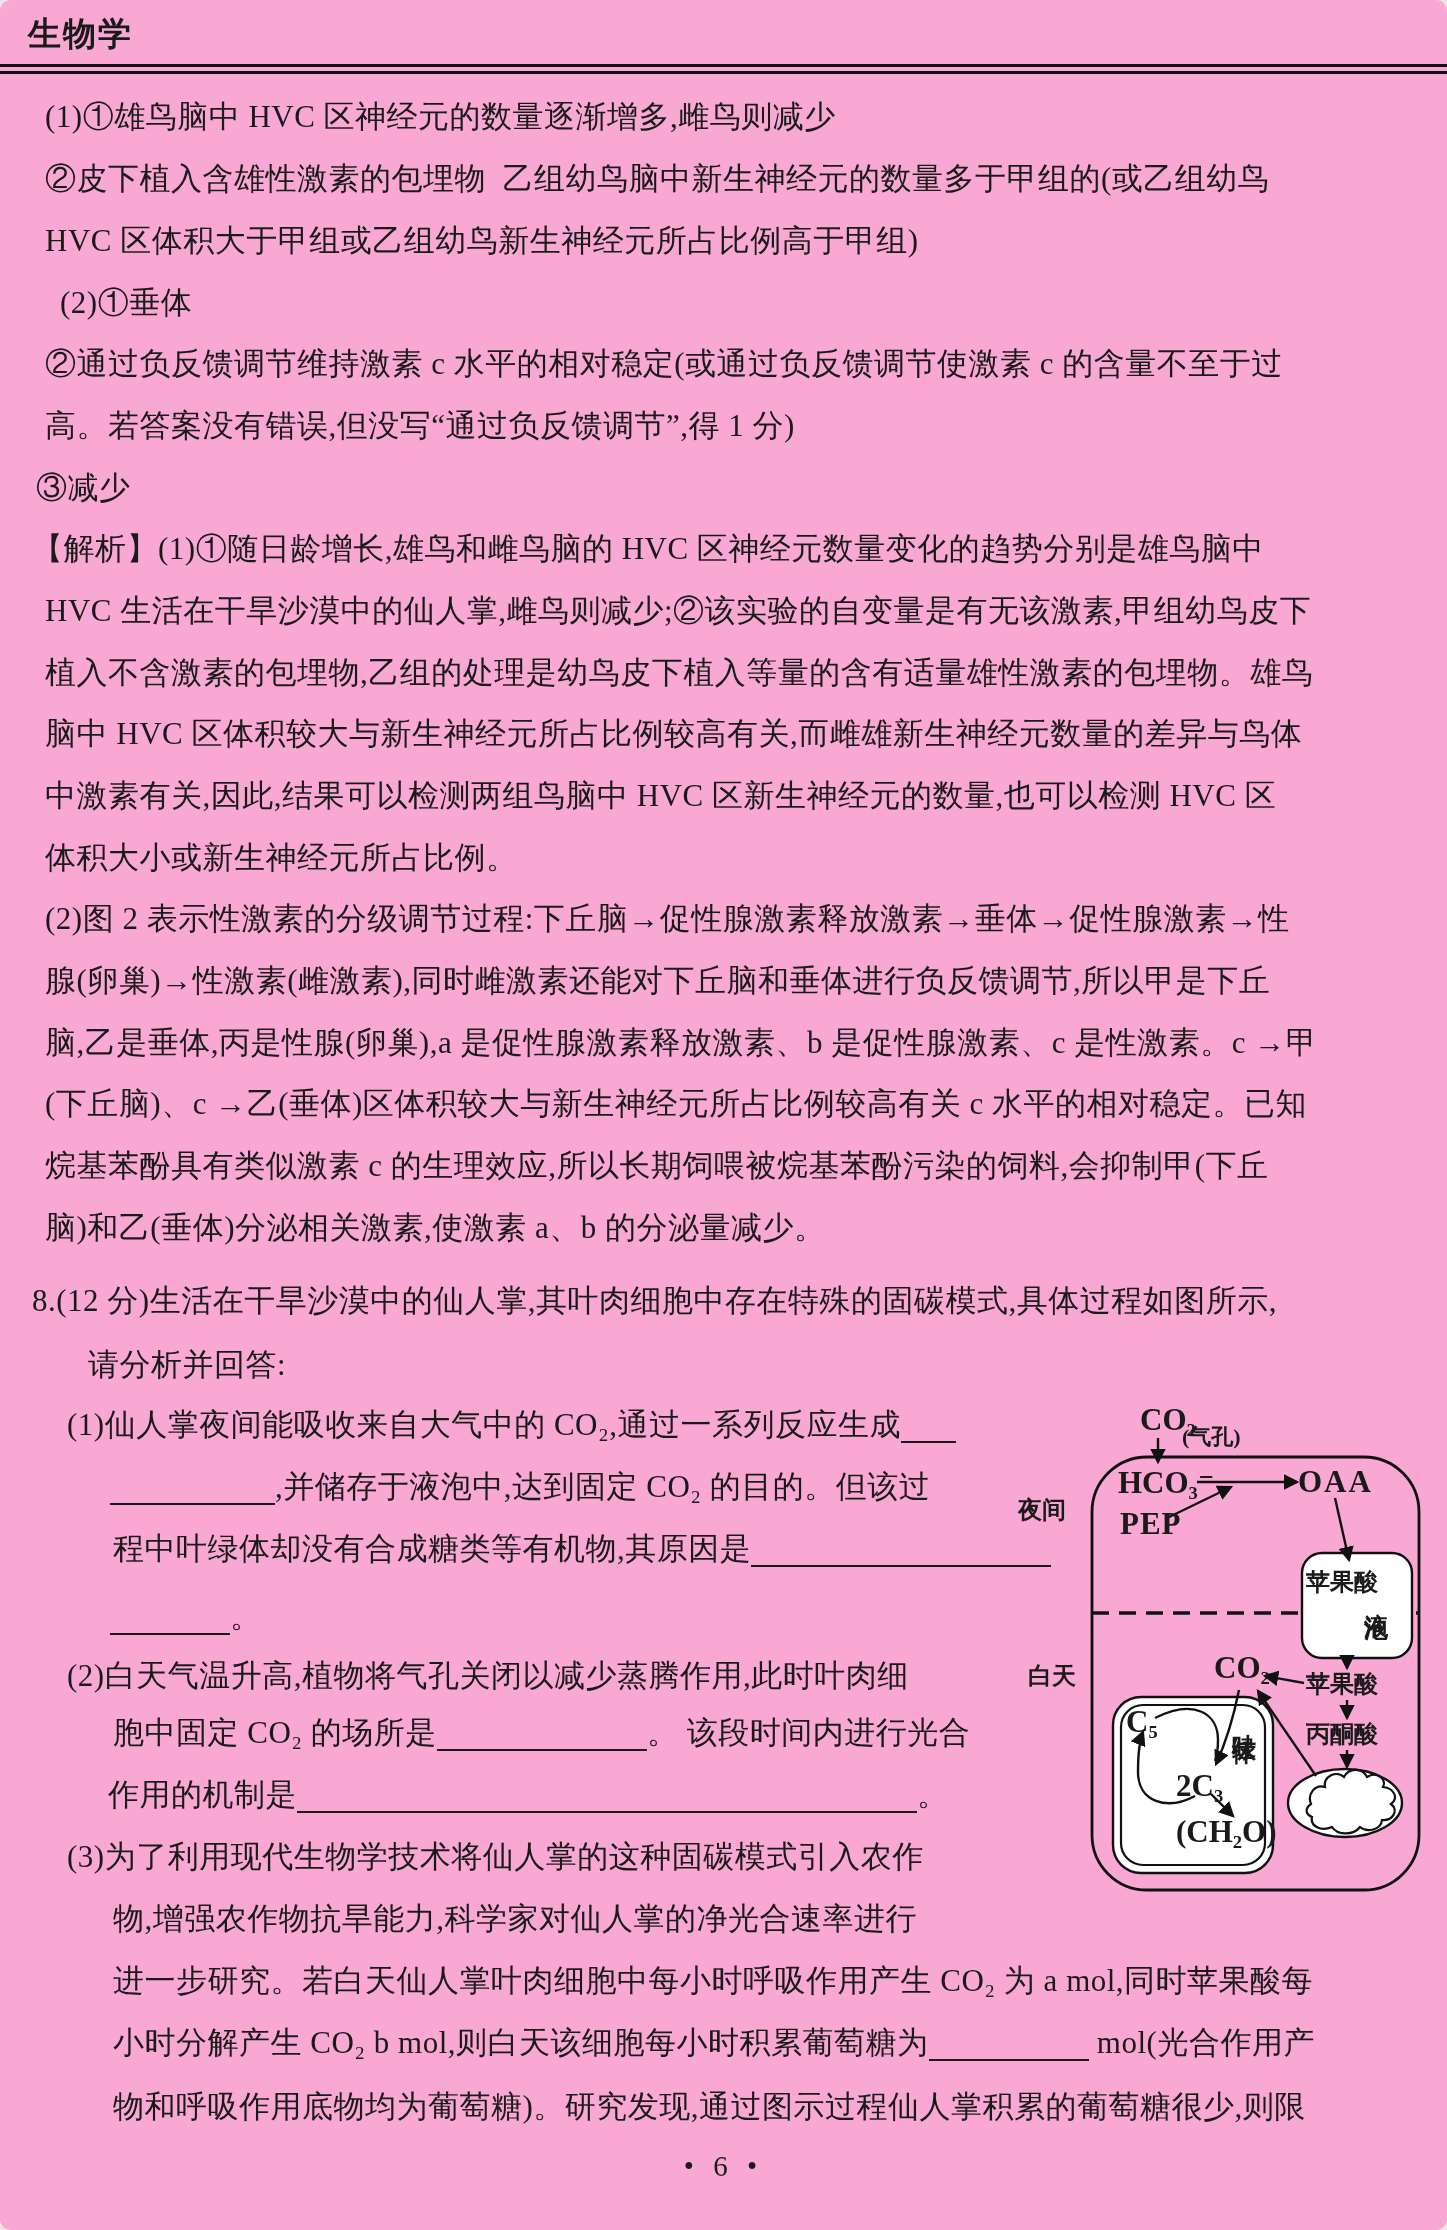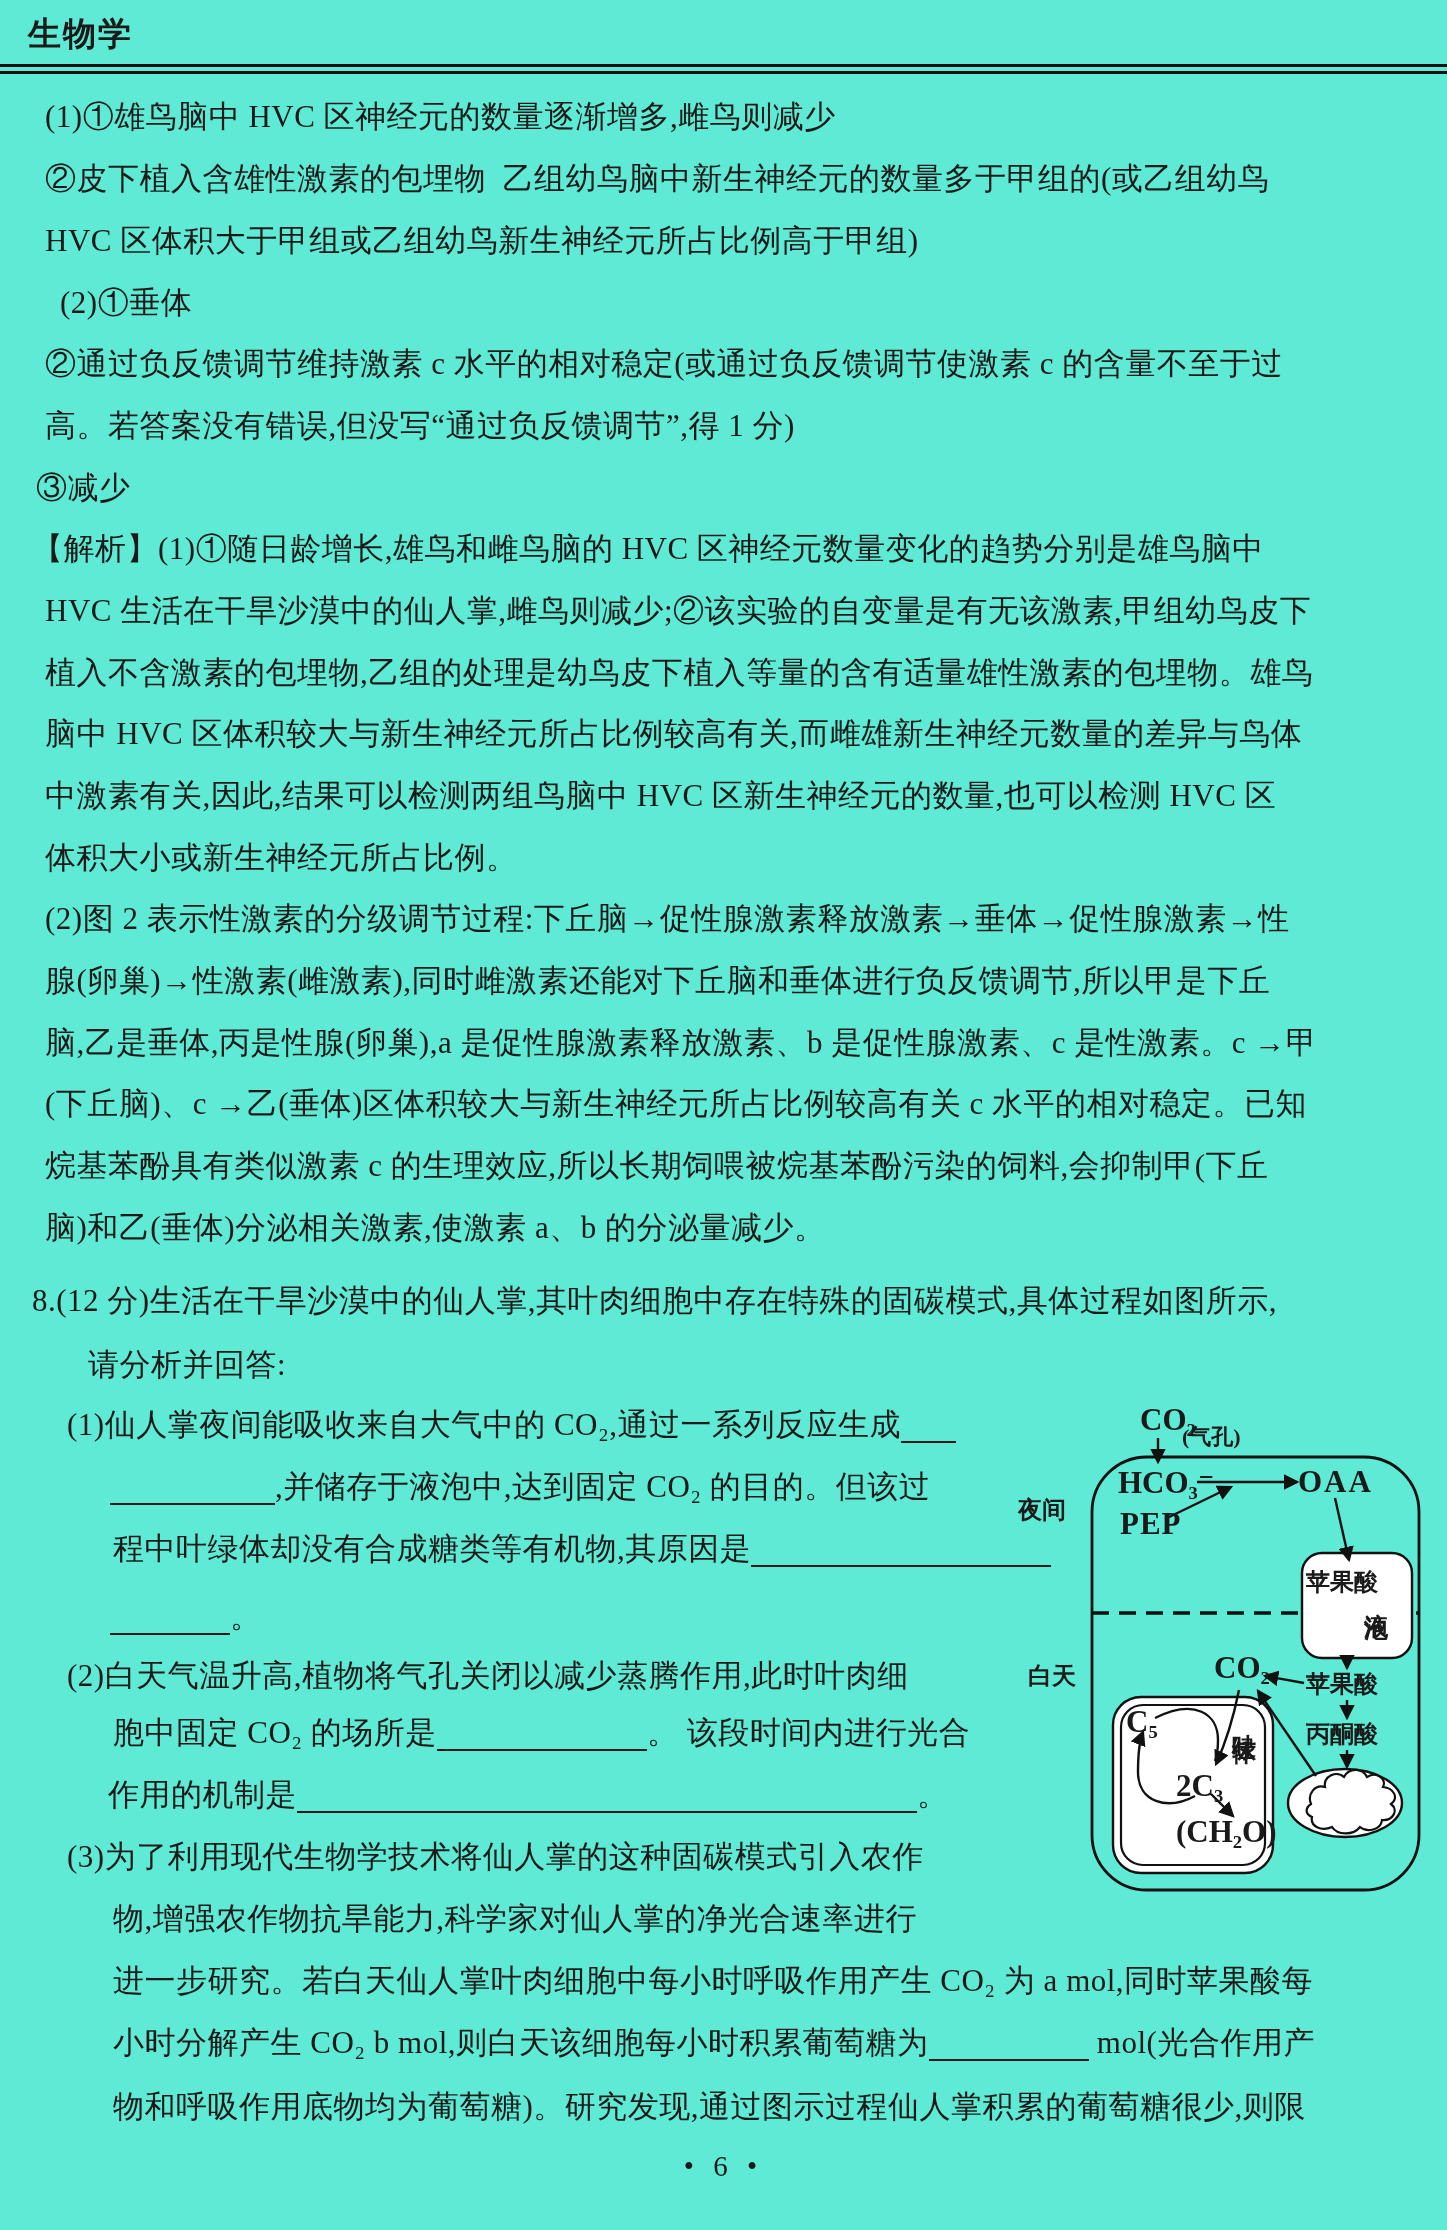--- a/index.html
+++ b/index.html
@@ -1,19 +1,19 @@
 <!DOCTYPE html>
 <html><head>
 <meta charset="utf-8">
 <style>
   html,body{margin:0;padding:0;background:#e8e8e8;}
   .page{
-    position:relative;width:1447px;height:2230px;background:#5eead4;
+    position:relative;width:1447px;height:2230px;background:#f9a8d4;
     font-family:"Liberation Serif","DejaVu Serif",serif;color:#1a1a1a;
-    overflow:hidden;margin:0 auto;
+    overflow:hidden;margin:0 auto;border-radius:11px;
   }
   .hdr{
     position:absolute;left:28px;top:12px;font-size:33px;font-weight:600;
     letter-spacing:2px;
   }
   .rule{
     position:absolute;left:0;top:64px;width:1447px;height:4px;
     border-top:3px solid #111;border-bottom:3px solid #111;
   }
   .ln{

